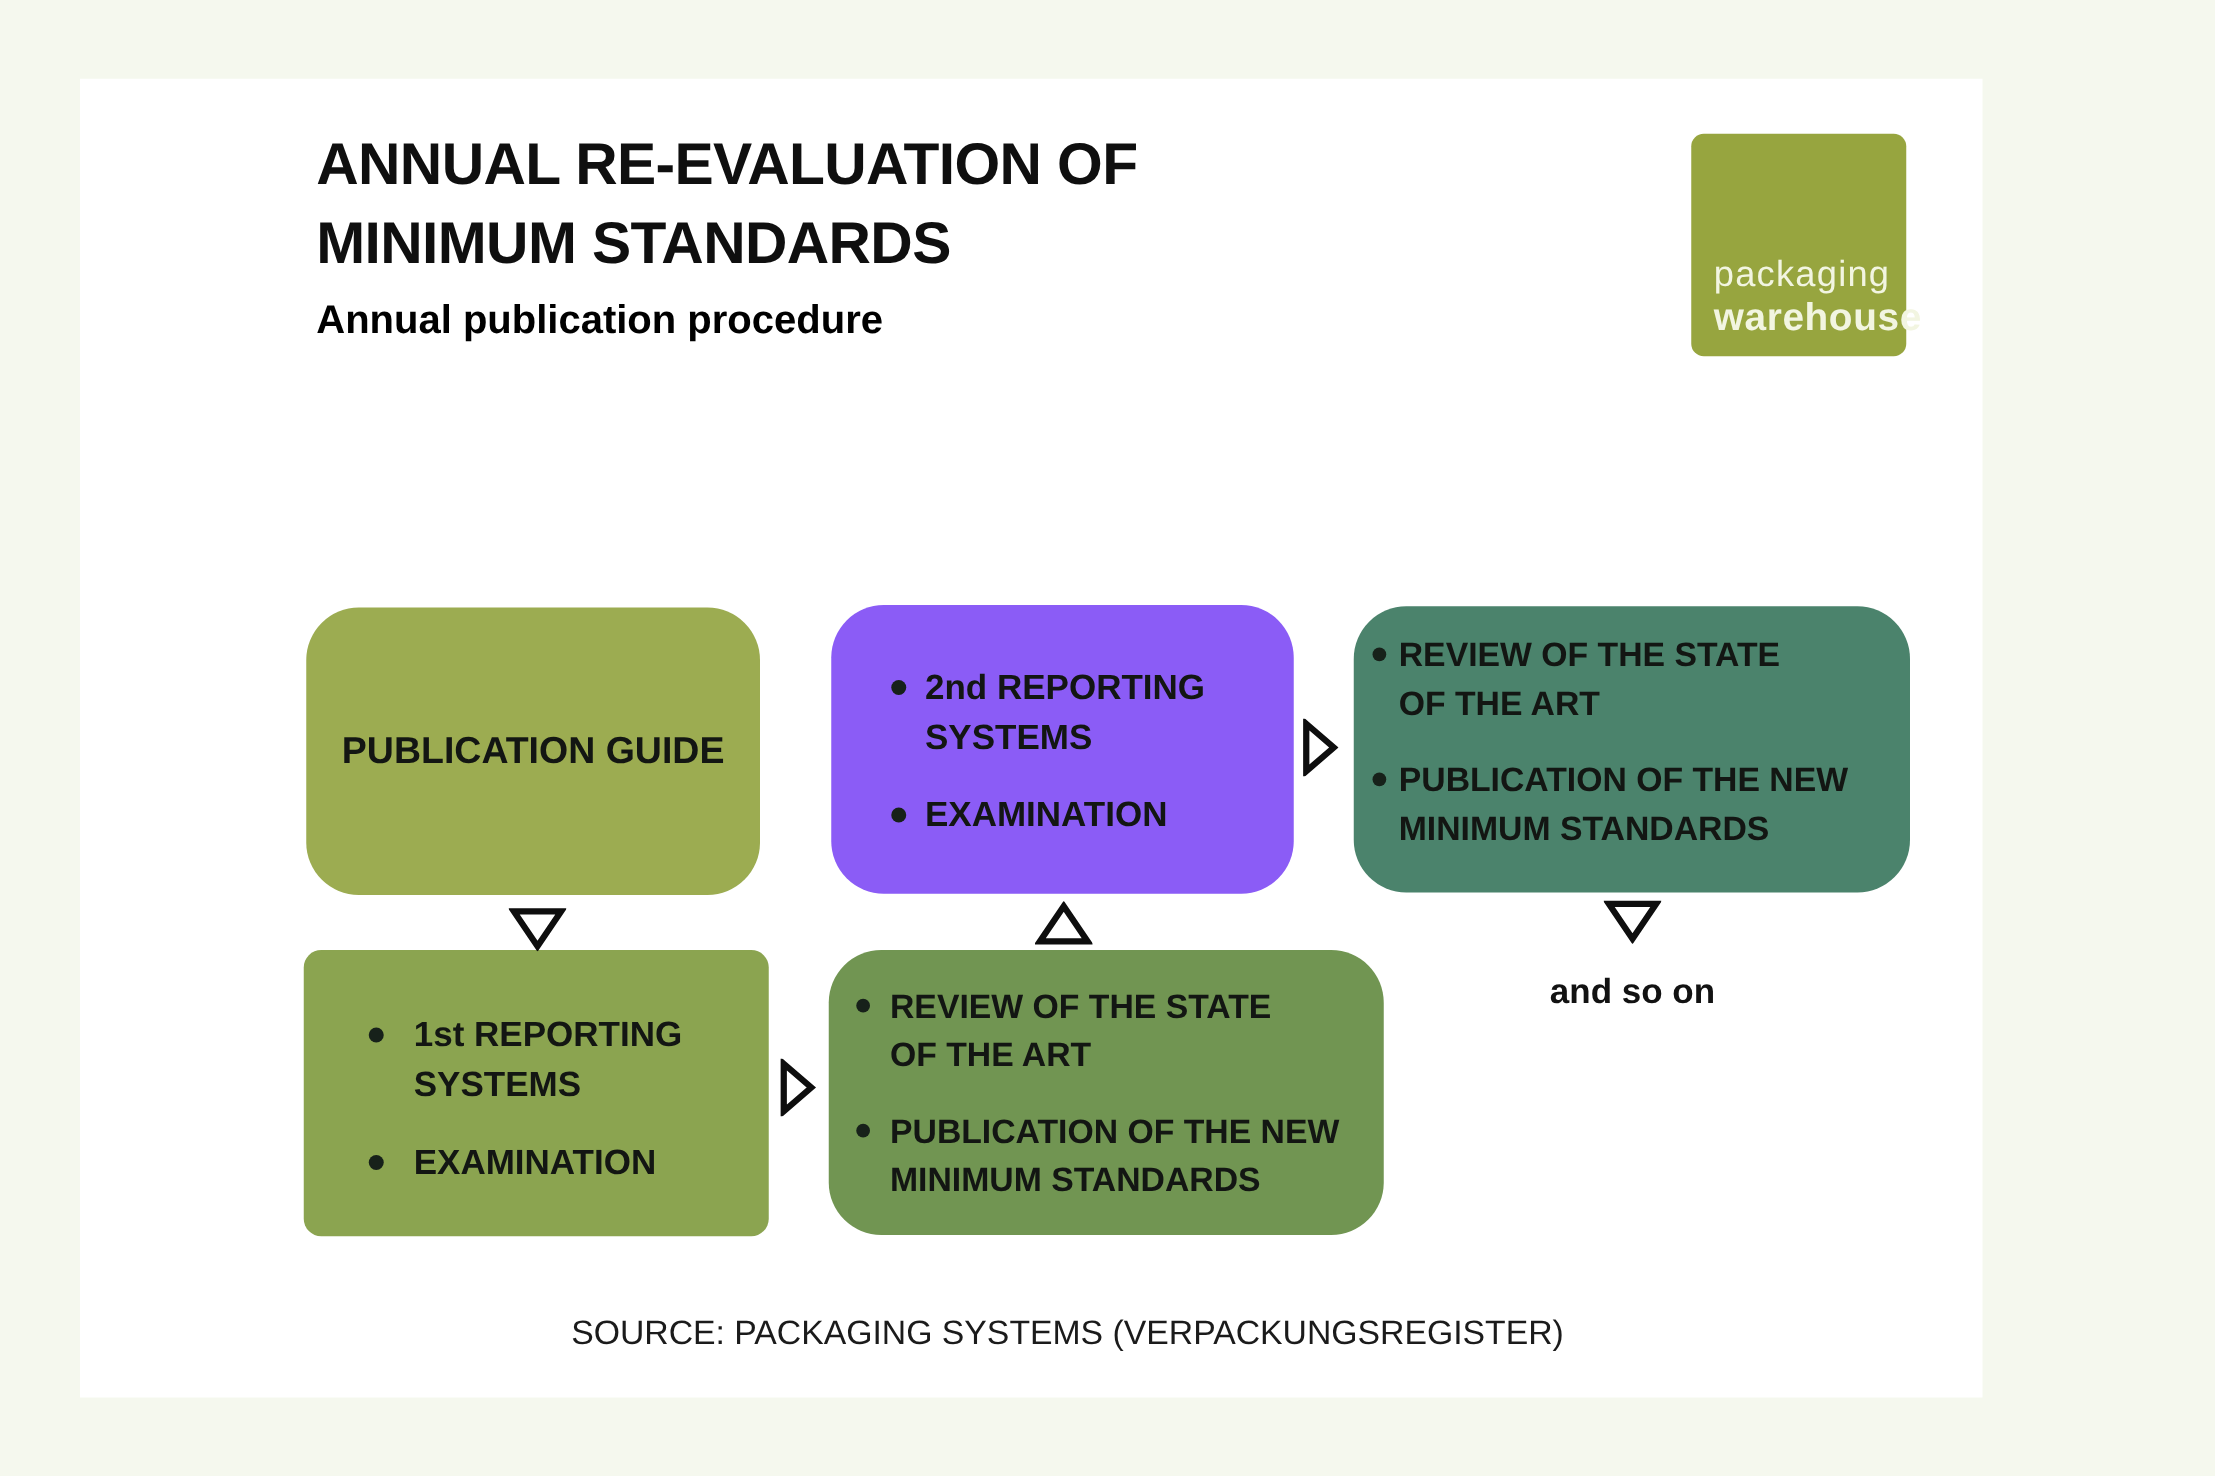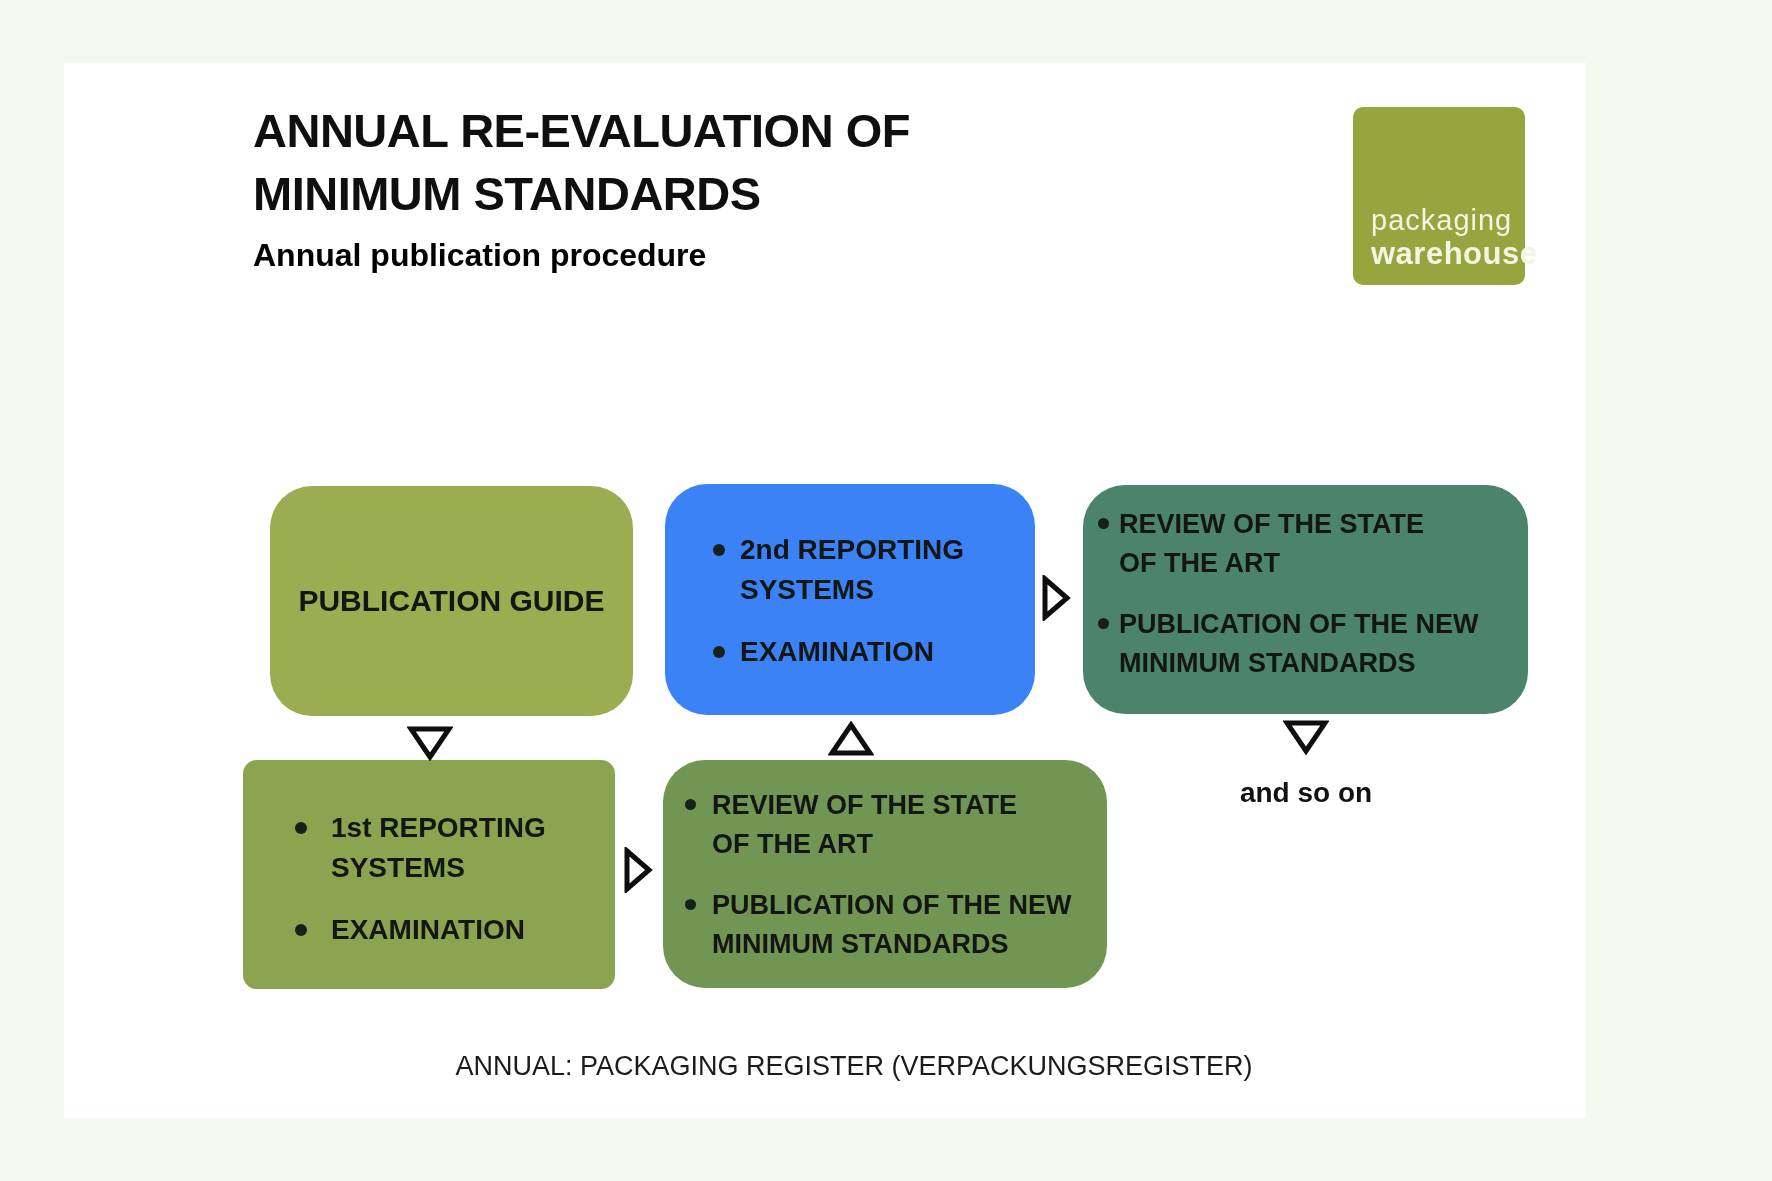--- a/index.html
+++ b/index.html
@@ -69,25 +69,25 @@
     <div>ANNUAL RE-EVALUATION OF</div>
     <div>MINIMUM STANDARDS</div>
   </div>
   <div class="subtitle">Annual publication procedure</div>
 
   <div class="logo" style="background-color: rgb(151, 165, 63);">
     <div class="logo-l1">packaging</div>
     <div class="logo-l2">warehouse</div>
   </div>
 
-  <div class="box b1" style="background-color: rgb(156, 172, 81); margin-left: 25px;">
+  <div class="box b1" style="background-color: rgb(156, 172, 81);">
     <span class="box-label">PUBLICATION GUIDE</span>
   </div>
 
-  <div class="box b2" style="background-color: #3b82f6;">
+  <div class="box b2" style="background-color: #8b5cf6;">
     <ul class="box-list">
       <li class="box-item">
         <span class="dot"></span>
         <span class="item-text">2nd REPORTING
 SYSTEMS</span>
       </li>
       <li class="box-item">
         <span class="dot"></span>
         <span class="item-text">EXAMINATION</span>
       </li>
@@ -153,15 +153,15 @@
   <svg class="tri" style="left:559px;top:784px" width="30" height="46" viewBox="0 0 30 46">
     <polygon points="4,4 26,23 4,42" fill="none" stroke="#0e0e0e" stroke-width="5"></polygon>
   </svg>
 
   <svg class="tri" style="left:1219px;top:656px" width="46" height="36" viewBox="0 0 46 36">
     <polygon points="4,4 42,4 23,32" fill="none" stroke="#0e0e0e" stroke-width="5"></polygon>
   </svg>
 
   <div class="and-so-on">and so on</div>
 
-  <div class="source">ANNUAL: PACKAGING REGISTER (VERPACKUNGSREGISTER)</div>
+  <div class="source">SOURCE: PACKAGING SYSTEMS (VERPACKUNGSREGISTER)</div>
 
 </div>
 
 </body></html>

